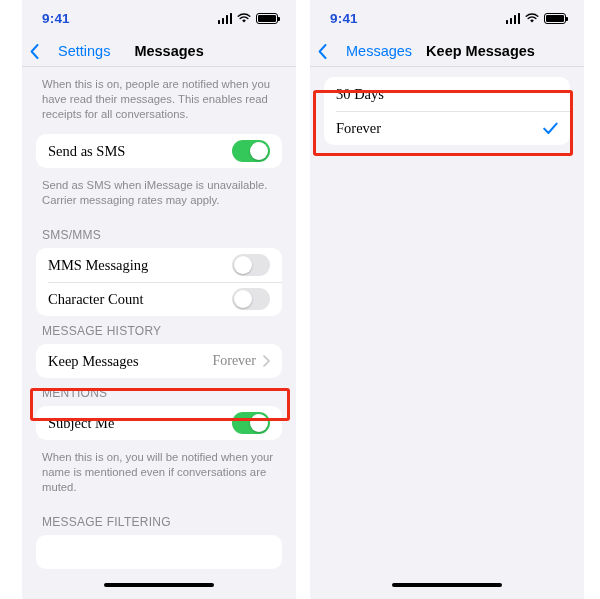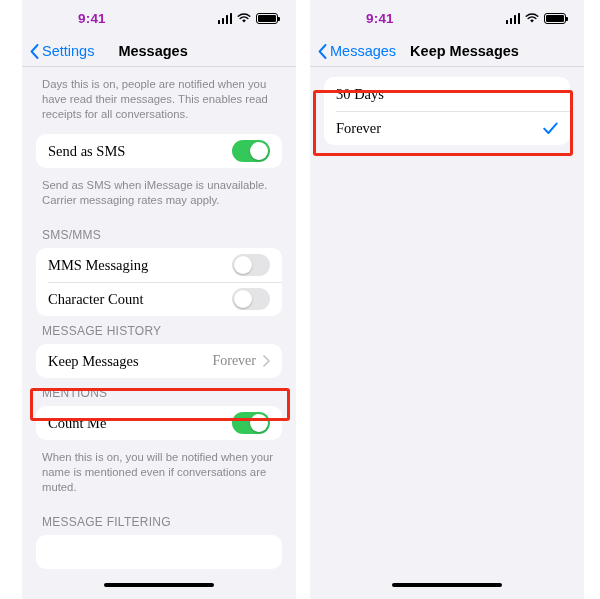--- a/index.html
+++ b/index.html
@@ -33,23 +33,22 @@
     display: flex;
     align-items: center;
     justify-content: space-between;
     padding: 0 18px 0 20px;
     box-sizing: border-box;
     background: #f2f2f7;
   }
   .statusbar .clock {
     font-size: 13.5px;
     font-weight: bold;
-    color: #a21caf;
+    color: #1d4ed8;
     letter-spacing: 0.2px;
-    margin-left: 36px;
   }
   .status-icons {
     display: flex;
     align-items: center;
     gap: 5px;
   }
   .bars {
     display: flex;
     align-items: flex-end;
     gap: 1.5px;
@@ -99,21 +98,21 @@
     display: flex;
     align-items: center;
     position: relative;
     padding-left: 8px;
     background: #f2f2f7;
     border-bottom: 1px solid #dcdce0;
   }
   .nav-back {
     display: flex;
     align-items: center;
-    gap: 3px;
+    gap: 19px;
     color: #007aff;
     font-size: 14.5px;
     cursor: pointer;
   }
   .chev-left {
     width: 9px;
     height: 15px;
     flex: none;
   }
   .nav-title {
@@ -272,21 +271,21 @@
       <svg class="chev-left" viewBox="0 0 9 15">
         <path d="M7.5 1 L1.6 7.5 L7.5 14" stroke="#007aff" stroke-width="1.9" fill="none" stroke-linecap="round" stroke-linejoin="round"></path>
       </svg>
       <span>Settings</span>
     </div>
     <div class="nav-title">Messages</div>
   </div>
 
   <div class="content">
 
-    <div class="footnote">Days this is on, people are notified when you have read their messages. This enables read receipts for all conversations.</div>
+    <div class="footnote">When this is on, people are notified when you have read their messages. This enables read receipts for all conversations.</div>
 
     <div class="card">
       <div class="row">
         <span class="label">Send as SMS</span>
         <span class="toggle on">
             <span class="knob"></span>
           </span>
       </div>
     </div>
 
@@ -318,21 +317,21 @@
         <svg class="chev-right" viewBox="0 0 7 12">
           <path d="M1 1 L6 6 L1 11" stroke="#c4c4c7" stroke-width="1.7" fill="none" stroke-linecap="round" stroke-linejoin="round"></path>
         </svg>
       </div>
     </div>
 
     <div class="grouphdr">MENTIONS</div>
 
     <div class="card">
       <div class="row">
-        <span class="label">Count Me</span>
+        <span class="label">Subject Me</span>
         <span class="toggle on">
             <span class="knob"></span>
           </span>
       </div>
     </div>
 
     <div class="footnote">When this is on, you will be notified when your name is mentioned even if conversations are muted.</div>
 
     <div class="grouphdr">MESSAGE FILTERING</div>
 

